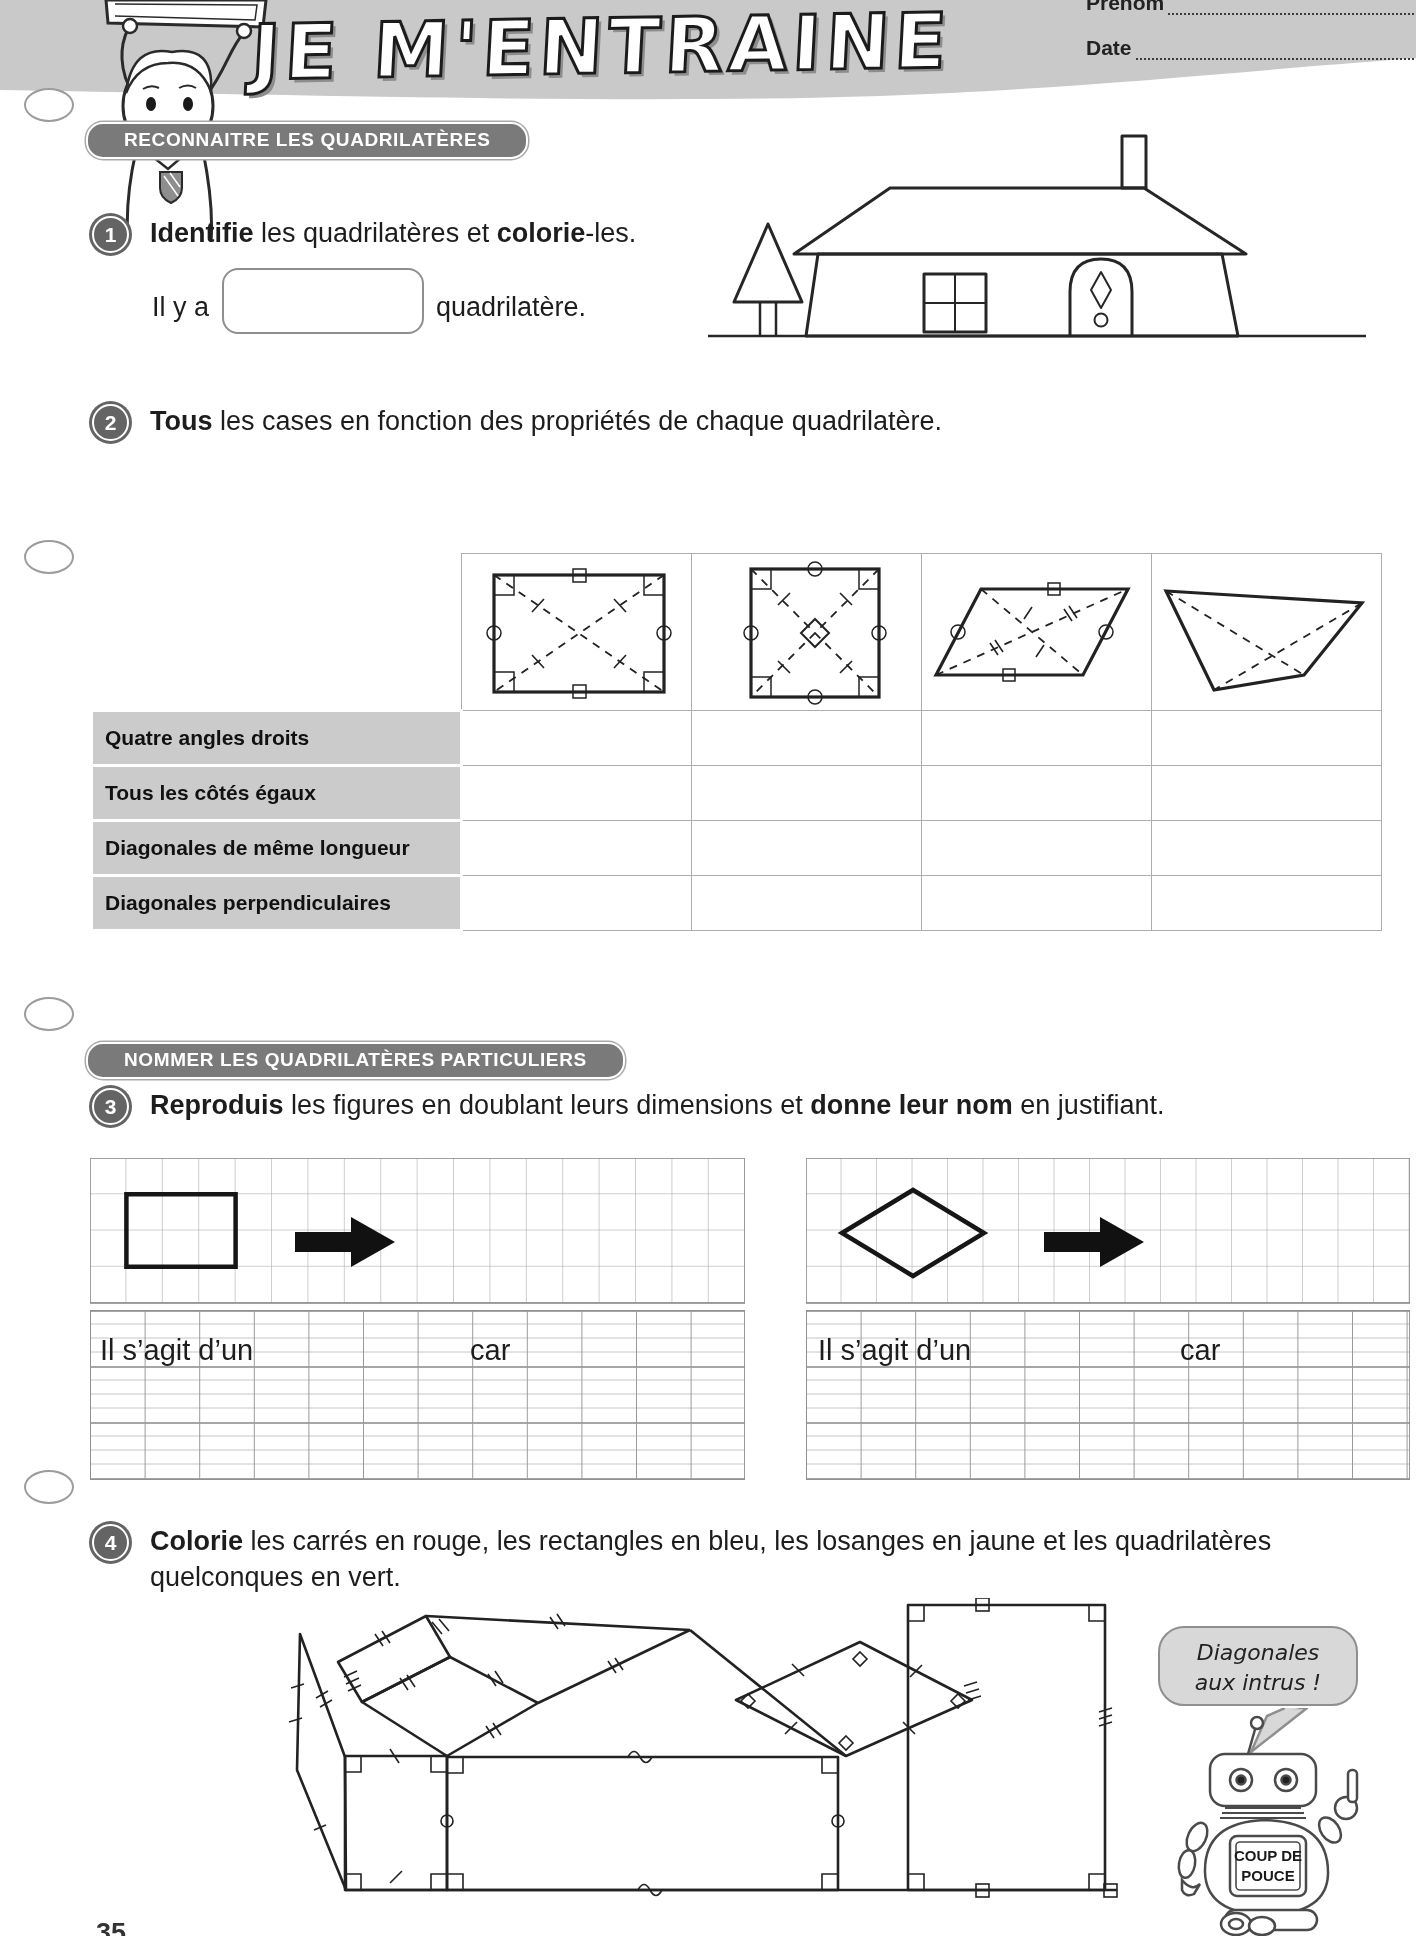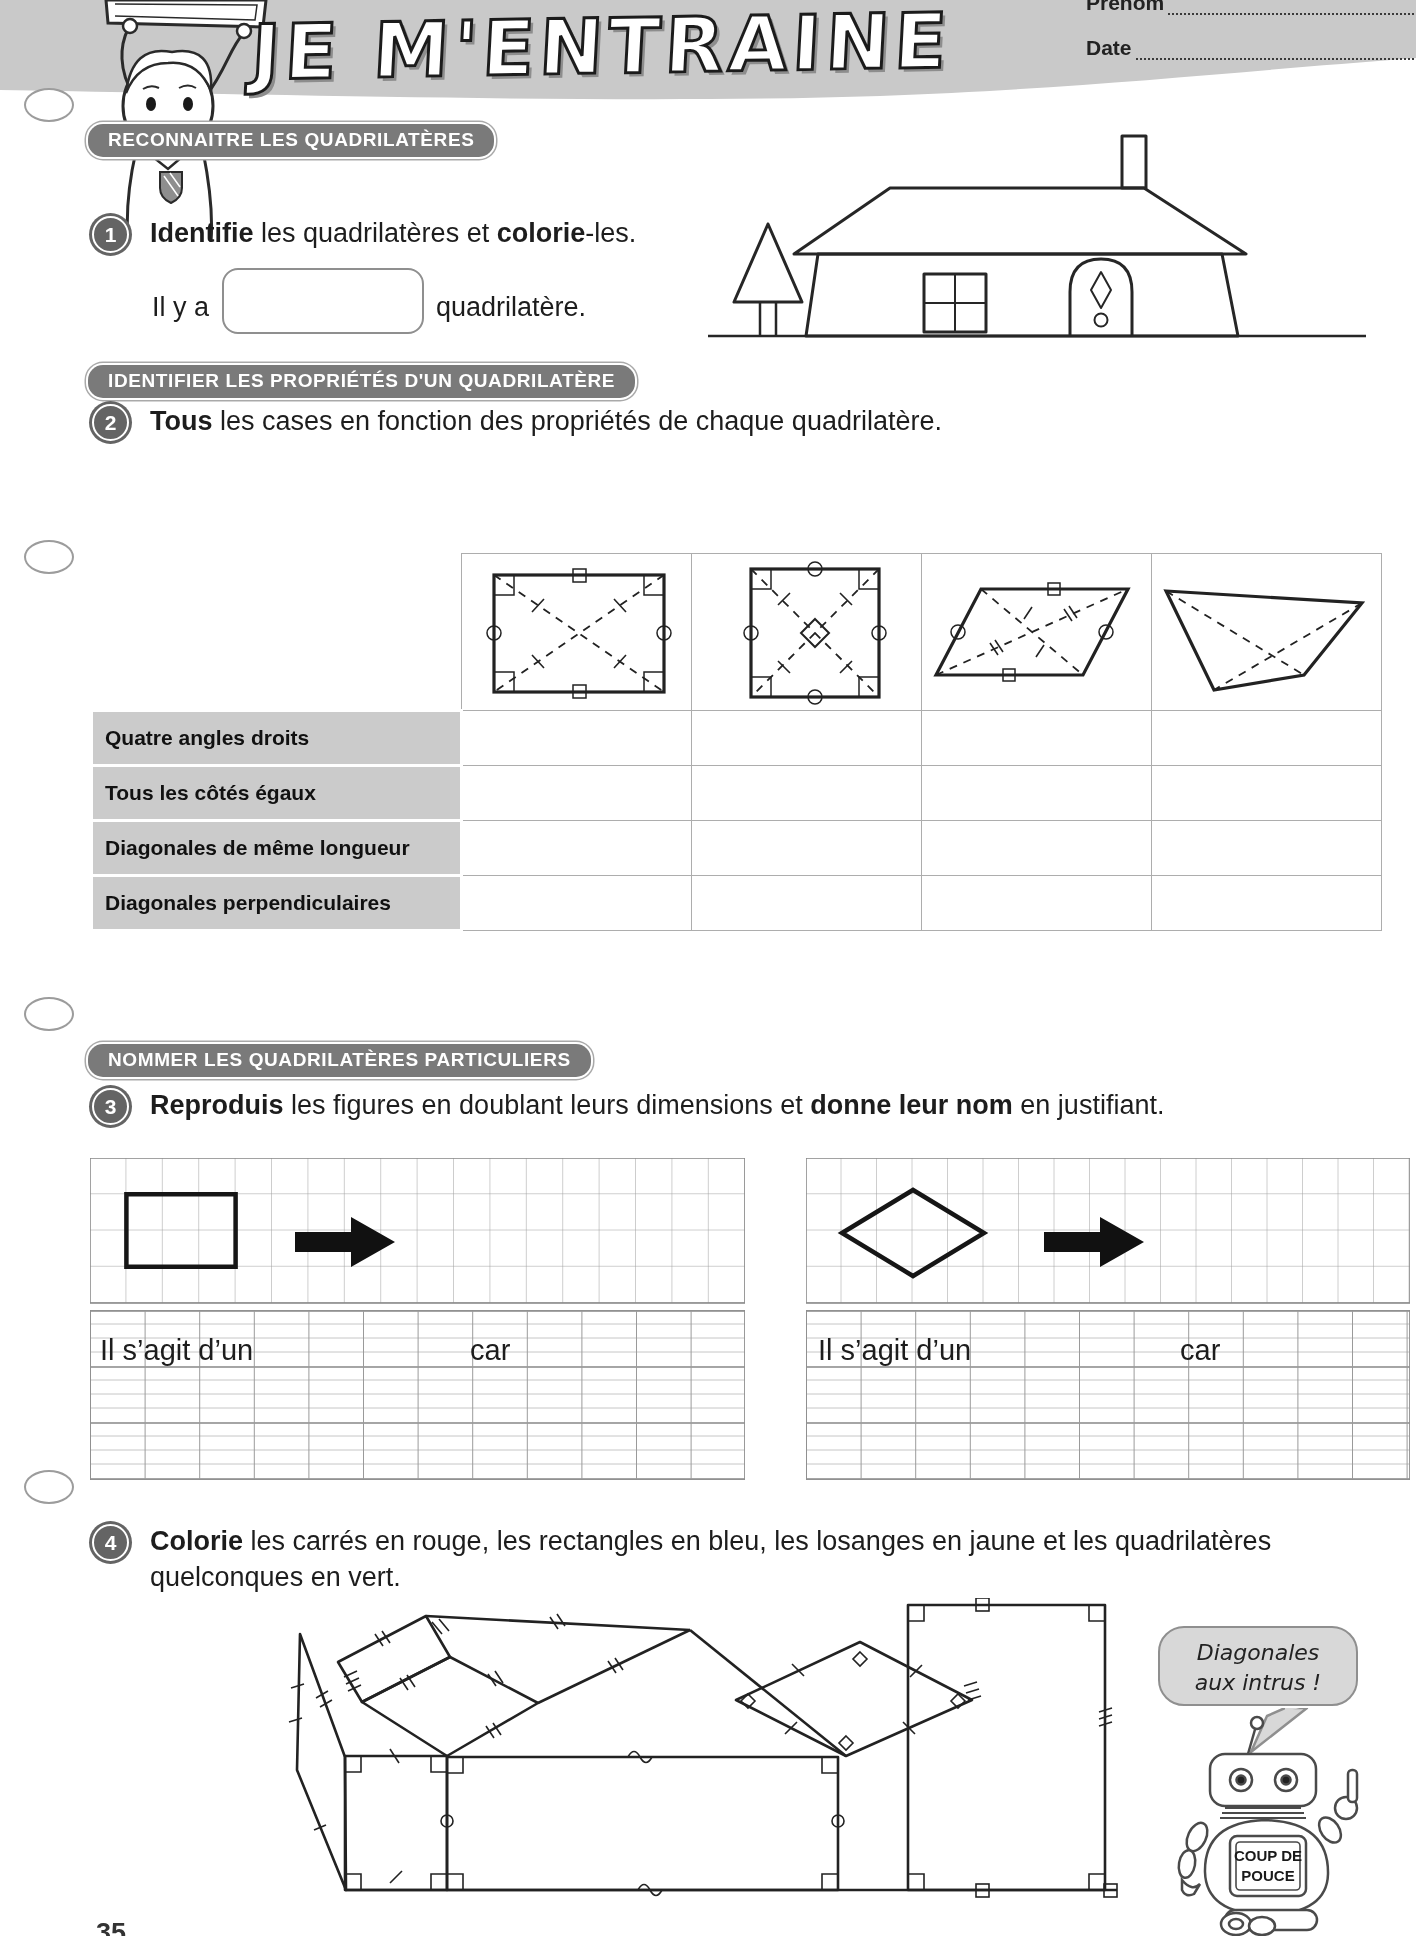--- a/index.html
+++ b/index.html
@@ -12,21 +12,21 @@
   .title{position:absolute;left:252px;top:2px;font-size:76px;font-weight:800;letter-spacing:5px;
          color:#fff;-webkit-text-stroke:3px #1b1b1b;text-shadow:4px 4px 0 #8d8d8d;
          transform:skewX(-4deg) rotate(-1deg);font-family:"DejaVu Sans",sans-serif;white-space:nowrap;}
   .id-row{position:absolute;display:flex;align-items:flex-end;width:328px;}
   .id-row .lbl{font-weight:700;font-size:21px;color:#222;padding-right:4px;}
   .id-row .dots{flex:1;border-bottom:2.5px dotted #3a3a3a;height:20px;}
   
   .hole{position:absolute;width:46px;height:30px;border:2.5px solid #9c9c9c;border-radius:50%;background:#fff;}
   
   .badge{position:absolute;background:#7a7a7a;color:#fff;font-weight:700;font-size:19px;
-         letter-spacing:.6px;padding:5px 20px 6px;border-radius:15px;
+         letter-spacing:.6px;padding:5px 36px 6px;border-radius:15px;
          box-shadow:0 0 0 2px #fff,0 0 0 3.5px #a9a9a9;white-space:nowrap;}
   .exnum{position:absolute;width:33px;height:33px;border-radius:50%;background:#646464;color:#fff;
          font-weight:800;font-size:21px;display:flex;align-items:center;justify-content:center;
          border:2px solid #fff;box-shadow:0 0 0 3px #646464;}
   .extext{position:absolute;font-size:27px;color:#1d1d1d;white-space:nowrap;}
   .extext b{font-weight:700;}
   
   .ansbox{position:absolute;border:2.5px solid #8f8f8f;border-radius:16px;background:#fff;}
   
   table.props{position:absolute;border-collapse:collapse;table-layout:fixed;}
@@ -109,21 +109,20 @@
       <polygon points="92,158 188,92 442,92 544,158"></polygon>
       <rect x="420" y="40" width="24" height="52"></rect>
       <rect x="222" y="178" width="62" height="58"></rect>
       <path d="M253,178 V236 M222,207 H284" stroke-width="2"></path>
       <path d="M368,240 V196 Q368,163 399,163 Q430,163 430,196 V240"></path>
       <path d="M399,176 L409,194 L399,212 L389,194 Z" stroke-width="2"></path>
       <circle cx="399" cy="224" r="6.5" stroke-width="2"></circle>
     </g>
   </svg>
 
-  <div class="badge" style="left:88px;top:365px;">IDENTIFIER LES PROPRIÉTÉS D'UN QUADRILATÈRE</div>
 
   <div class="exnum" style="left:92px;top:404px;">2</div>
   <div class="extext" style="left:150px;top:406px;">
     <b>Tous</b><span> les cases en fonction des propriétés de chaque quadrilatère.</span>
   </div>
 
   <table class="props" style="left:90px;top:553px;width:1290px;">
     <colgroup>
         <col style="width:370px">
         <col style="width:230px">

